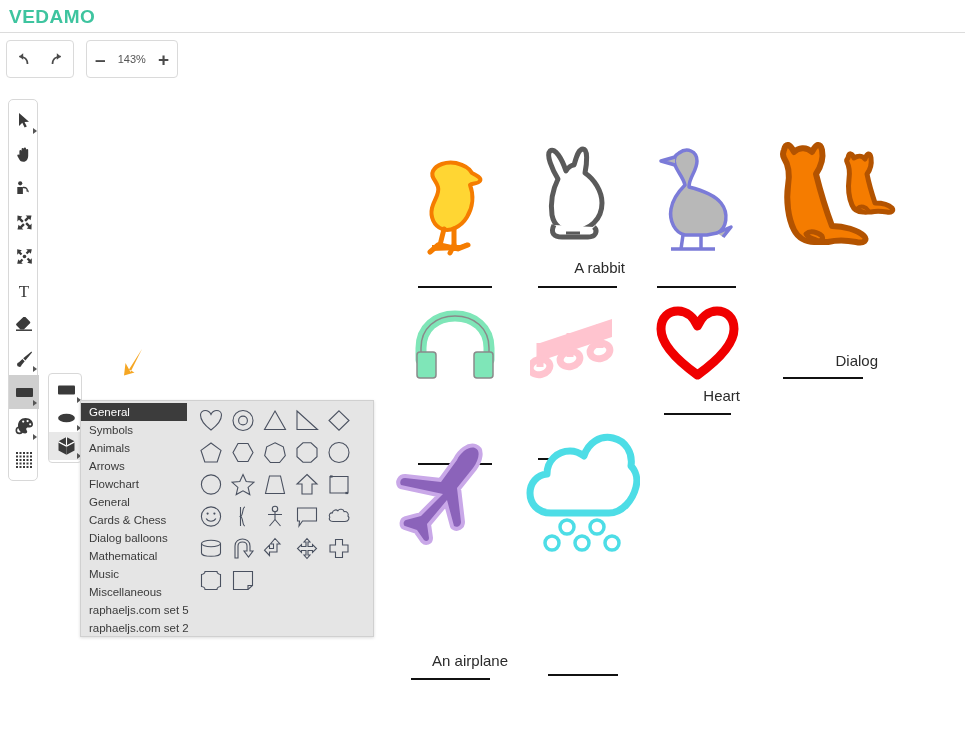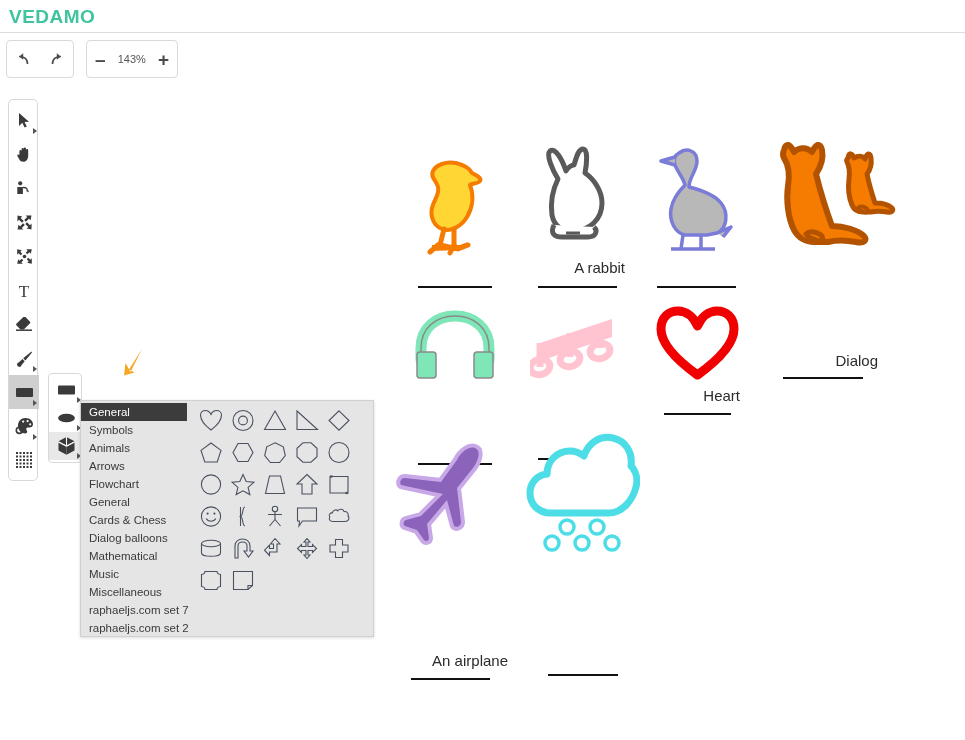--- a/index.html
+++ b/index.html
@@ -298,21 +298,21 @@
       <div class="cat">Symbols</div>
       <div class="cat">Animals</div>
       <div class="cat">Arrows</div>
       <div class="cat">Flowchart</div>
       <div class="cat">General</div>
       <div class="cat">Cards &amp; Chess</div>
       <div class="cat">Dialog balloons</div>
       <div class="cat">Mathematical</div>
       <div class="cat">Music</div>
       <div class="cat">Miscellaneous</div>
-      <div class="cat">raphaeljs.com set 7</div>
+      <div class="cat">raphaeljs.com set 5</div>
       <div class="cat">raphaeljs.com set 2</div>
     </div>
 
     <div id="shape-grid">
 
       <div class="shape-cell">
         <svg width="24" height="23" viewBox="0 0 24 23">
             <path d="M12 21 C2 13.5 1.5 8 1.5 6 C1.5 3 4 1.5 6.3 1.5 C8.7 1.5 11 3.3 12 5.4 C13 3.3 15.3 1.5 17.7 1.5 C20 1.5 22.5 3 22.5 6 C22.5 8 22 13.5 12 21 Z" fill="none" stroke="#4a5160" stroke-width="1.1"></path>
           </svg>
       </div>

